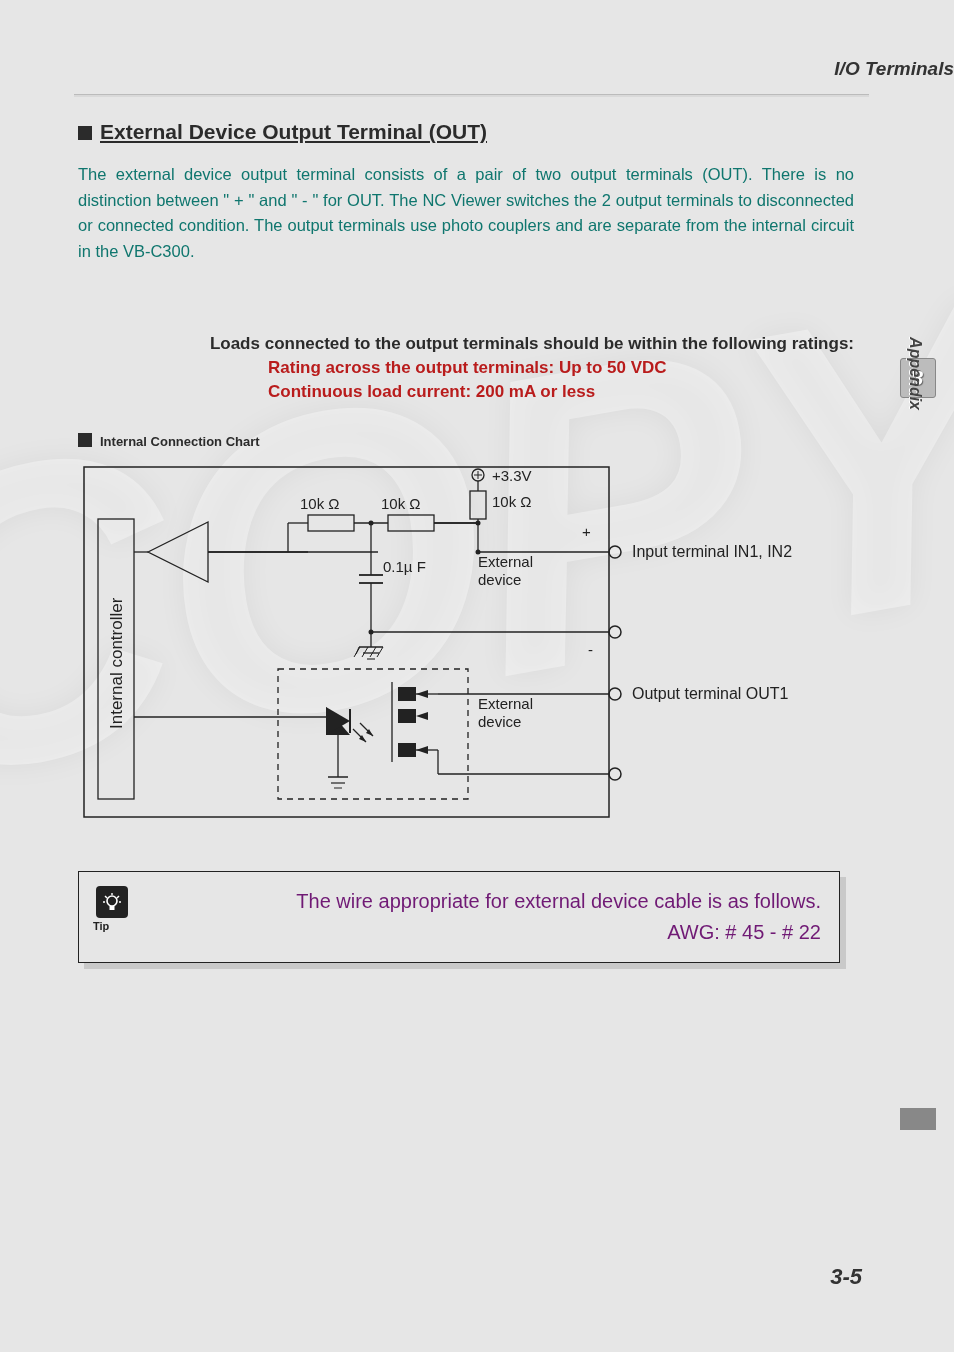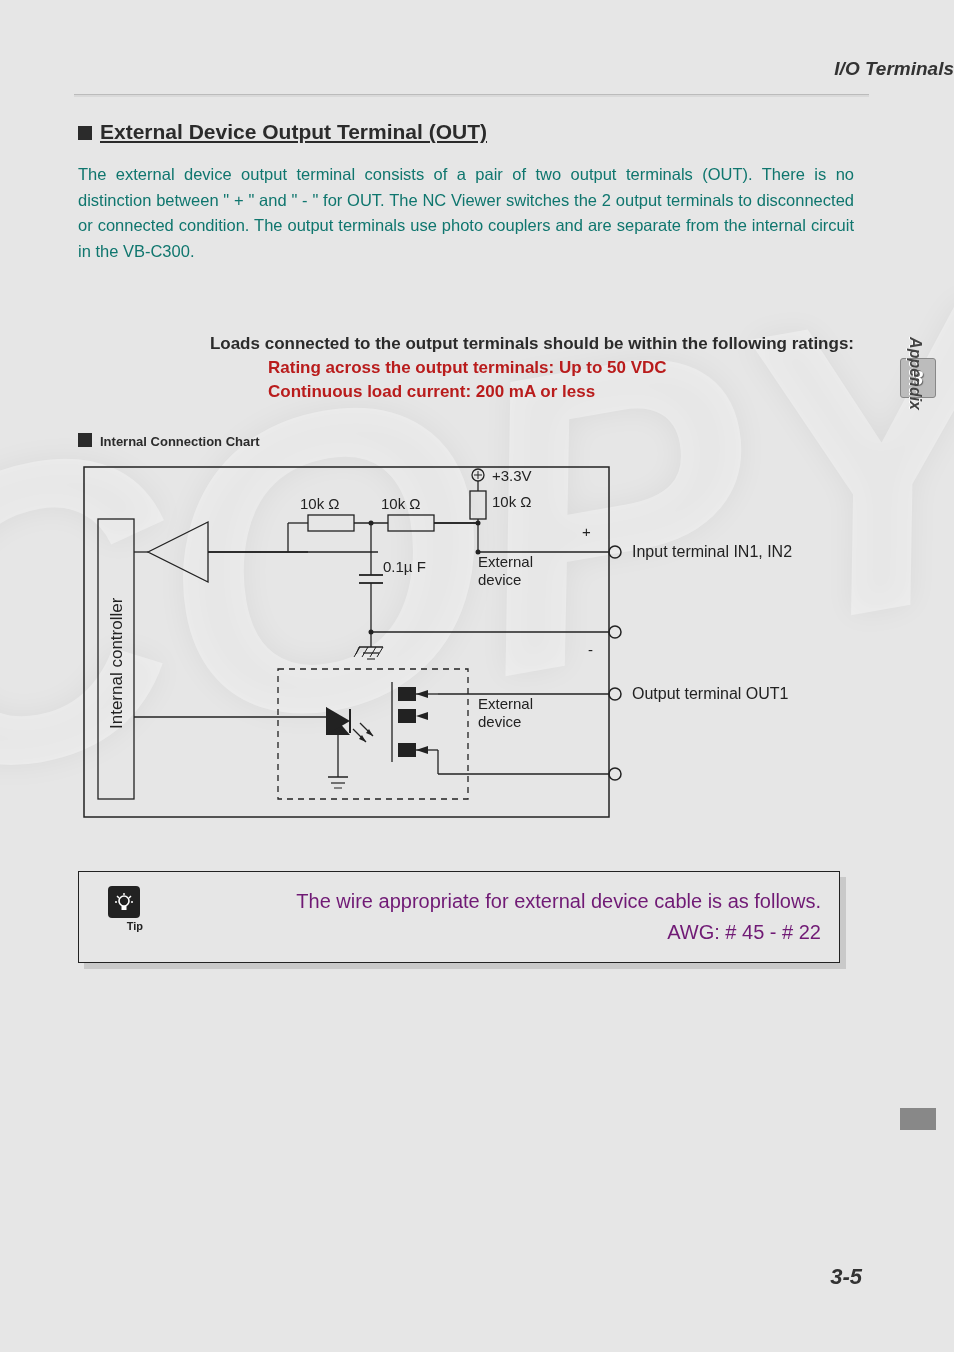--- a/index.html
+++ b/index.html
@@ -116,23 +116,23 @@
   }
   .tipbox .box {
     position: relative;
     background: #e6e6e6;
     border: 1.5px solid #222;
     padding: 14px 18px 14px 70px;
     min-height: 92px;
   }
   .tip-icon {
     position: absolute;
-    left: 26px; top: 14px;
+    left: 14px; top: 14px;
     width: 38px;
-    text-align: right;
+    text-align: left;
   }
   .tip-icon .gear {
     width: 32px; height: 32px;
     background: #222;
     border-radius: 4px;
     display: flex; align-items: center; justify-content: center;
     color: #fff; font-size: 18px;
     margin: 0 auto;
   }
   .tip-icon .lbl {

